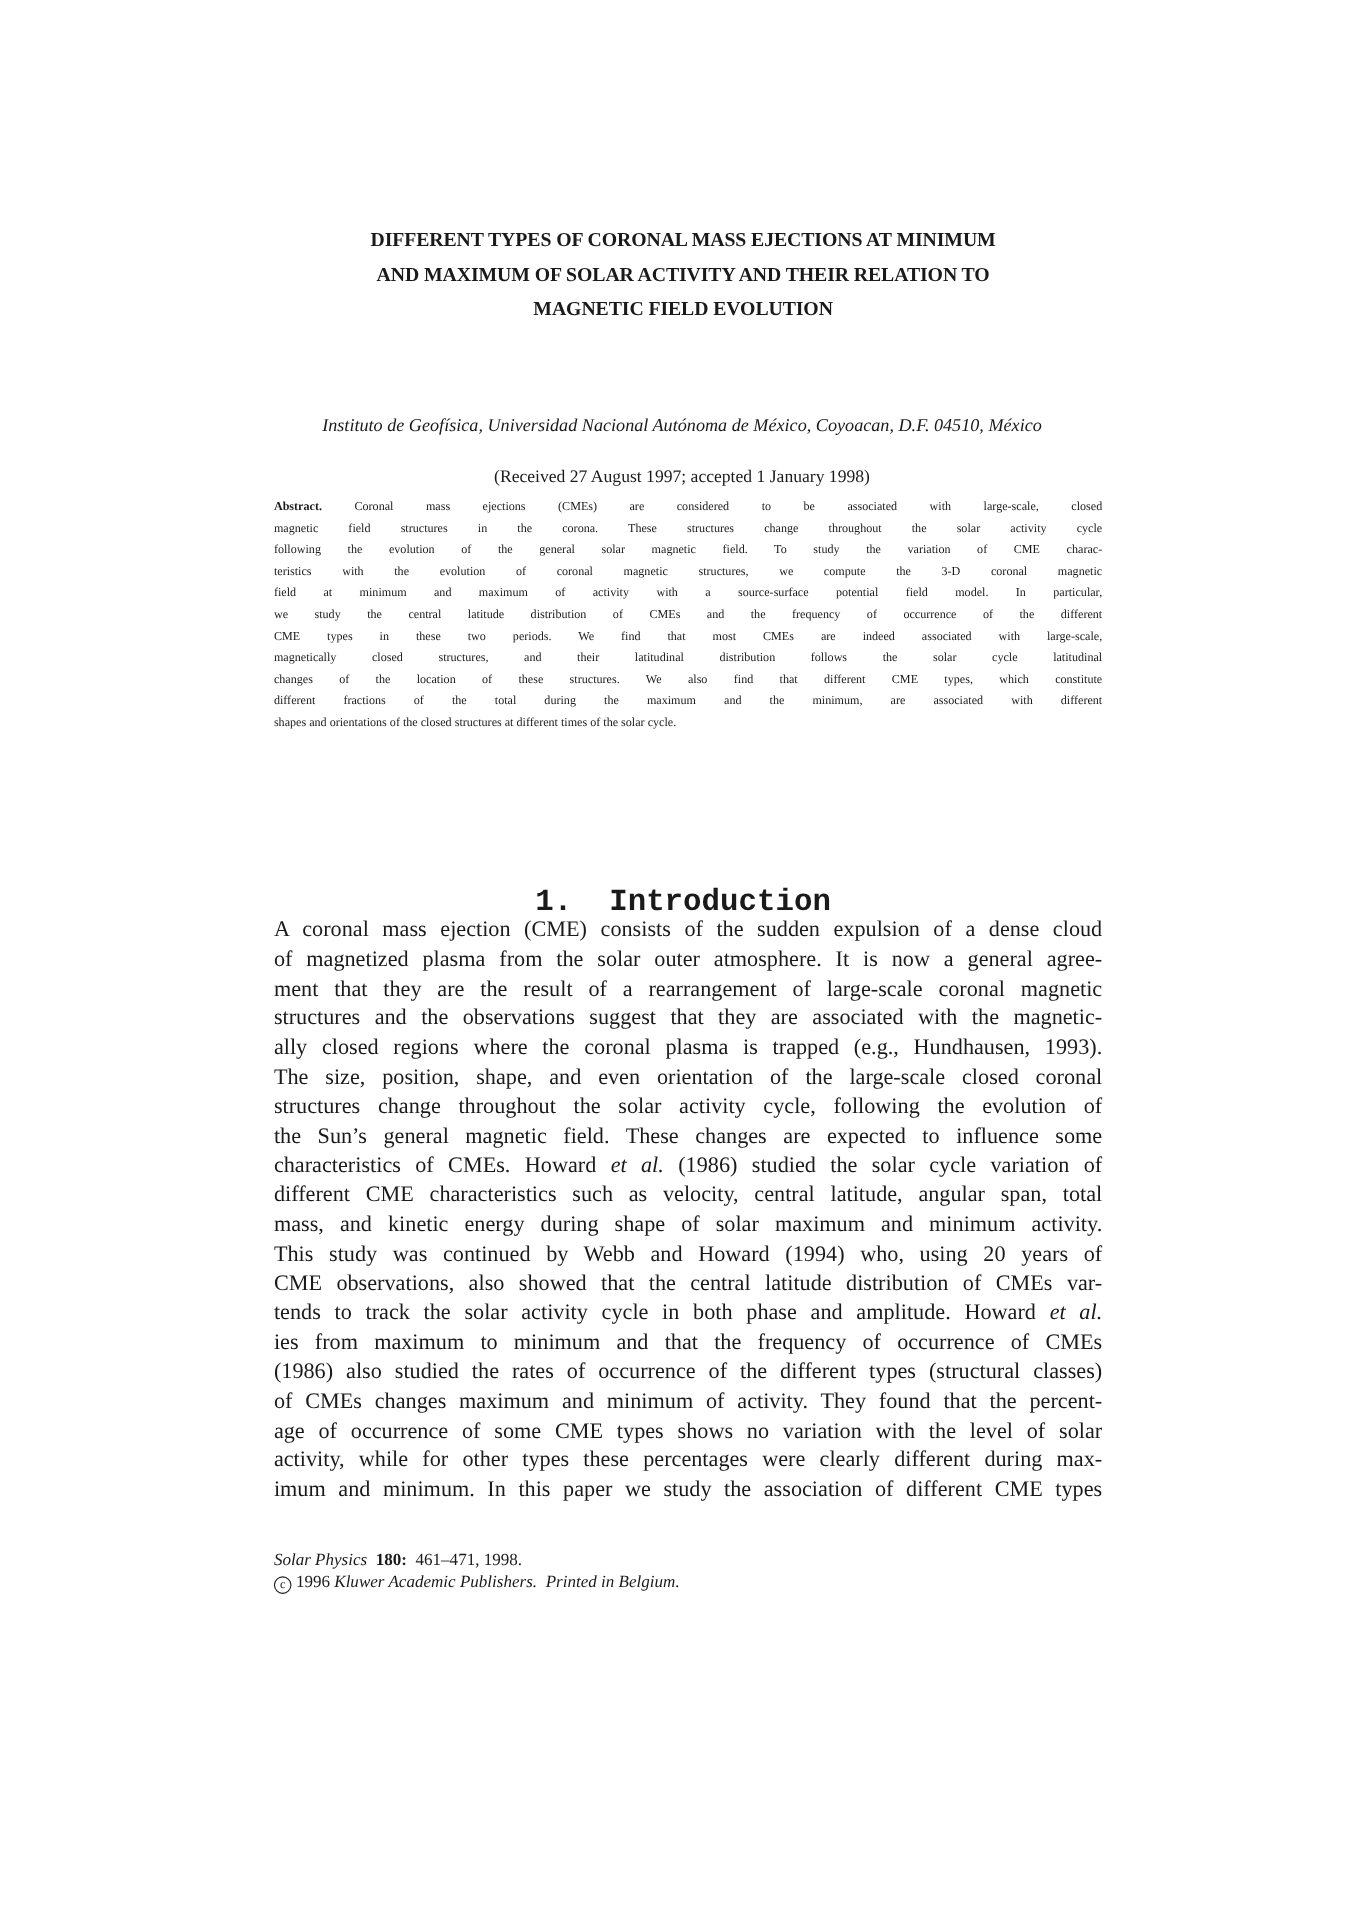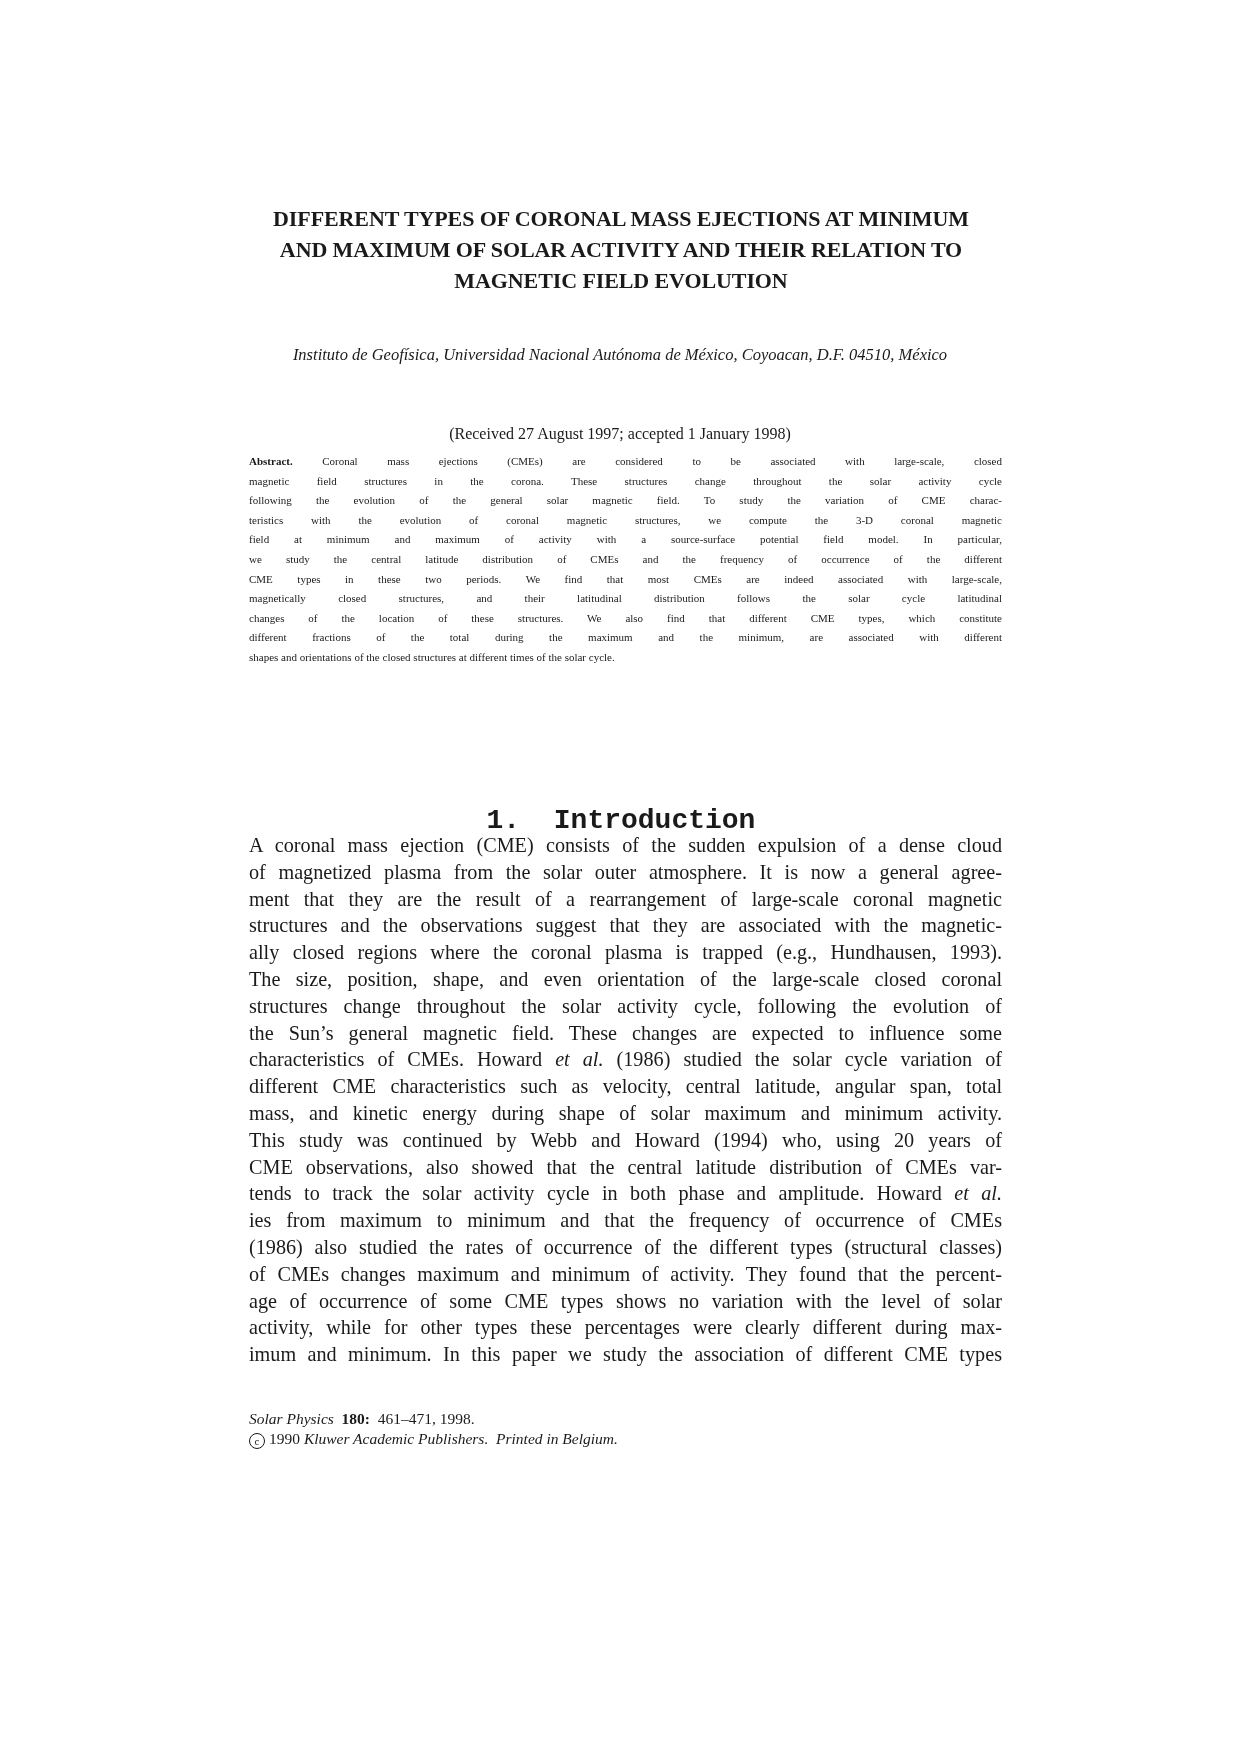--- a/index.html
+++ b/index.html
@@ -1,24 +1,24 @@
 <!DOCTYPE html>
 <html><head>
 <meta charset="utf-8">
 <style>
   html, body { margin: 0; padding: 0; background: #ffffff; }
   body { width: 1240px; height: 1755px; position: relative; overflow: hidden;
          font-family: "Liberation Serif", "DejaVu Serif", serif; color: #1a1a1a; }
   .page { position: absolute; left: 0; top: 0; width: 1240px; height: 1755px; }
   .title { position: absolute; left: 250px; width: 742px; top: 203px; text-align: center;
-           font-weight: bold; font-size: 22px; line-height: 31px; letter-spacing: -0.1px; }
+           font-weight: bold; font-size: 18px; line-height: 31px; letter-spacing: -0.1px; }
   .title div { white-space: nowrap; }
   .authors { position: absolute; left: 240px; width: 760px; top: 340px; text-align: center;
              font-size: 17.5px; line-height: 22px; }
-  .affil { position: absolute; left: 240px; width: 760px; top: 344px; text-align: center;
+  .affil { position: absolute; left: 240px; width: 760px; top: 376px; text-align: center;
            font-size: 16.5px; font-style: italic; line-height: 22px; white-space: nowrap; }
   .received { position: absolute; left: 240px; width: 760px; top: 423px; text-align: center;
               font-size: 16px; line-height: 22px; }
   .abstract { position: absolute; left: 249px; width: 753px; top: 452px;
               font-size: 11px; line-height: 19.6px; text-align: justify; }
   .abstract .line { display: block; text-align: justify; text-align-last: justify; white-space: nowrap; height: 19.6px; }
   .abstract .line.last { text-align-last: left; }
   .abstract b { font-weight: bold; }
   .section-heading { position: absolute; left: 250px; width: 742px; top: 808px; text-align: center;
                      font-weight: bold; font-size: 28px; line-height: 26px; font-family: Liberation Mono, monospace; }
@@ -83,18 +83,18 @@
       <span class="line">age of occurrence of some CME types shows no variation with the level of solar</span>
       <span class="line">activity, while for other types these percentages were clearly different during max-</span>
       <span class="line">imum and minimum. In this paper we study the association of different CME types</span>
     </div>
 
   <div class="footer">
     <div>
       <i>Solar Physics</i>&nbsp;&nbsp;<b>180:</b>&nbsp;&nbsp;<span>461–471, 1998.</span>
     </div>
     <div>
-      <span class="copy">c</span><span>1990</span>
+      <span class="copy">c</span><span>1996</span>
       <i>Kluwer Academic Publishers.</i>&nbsp;&nbsp;<i>Printed in Belgium.</i>
     </div>
   </div>
 
 </div>
 
 </body></html>

